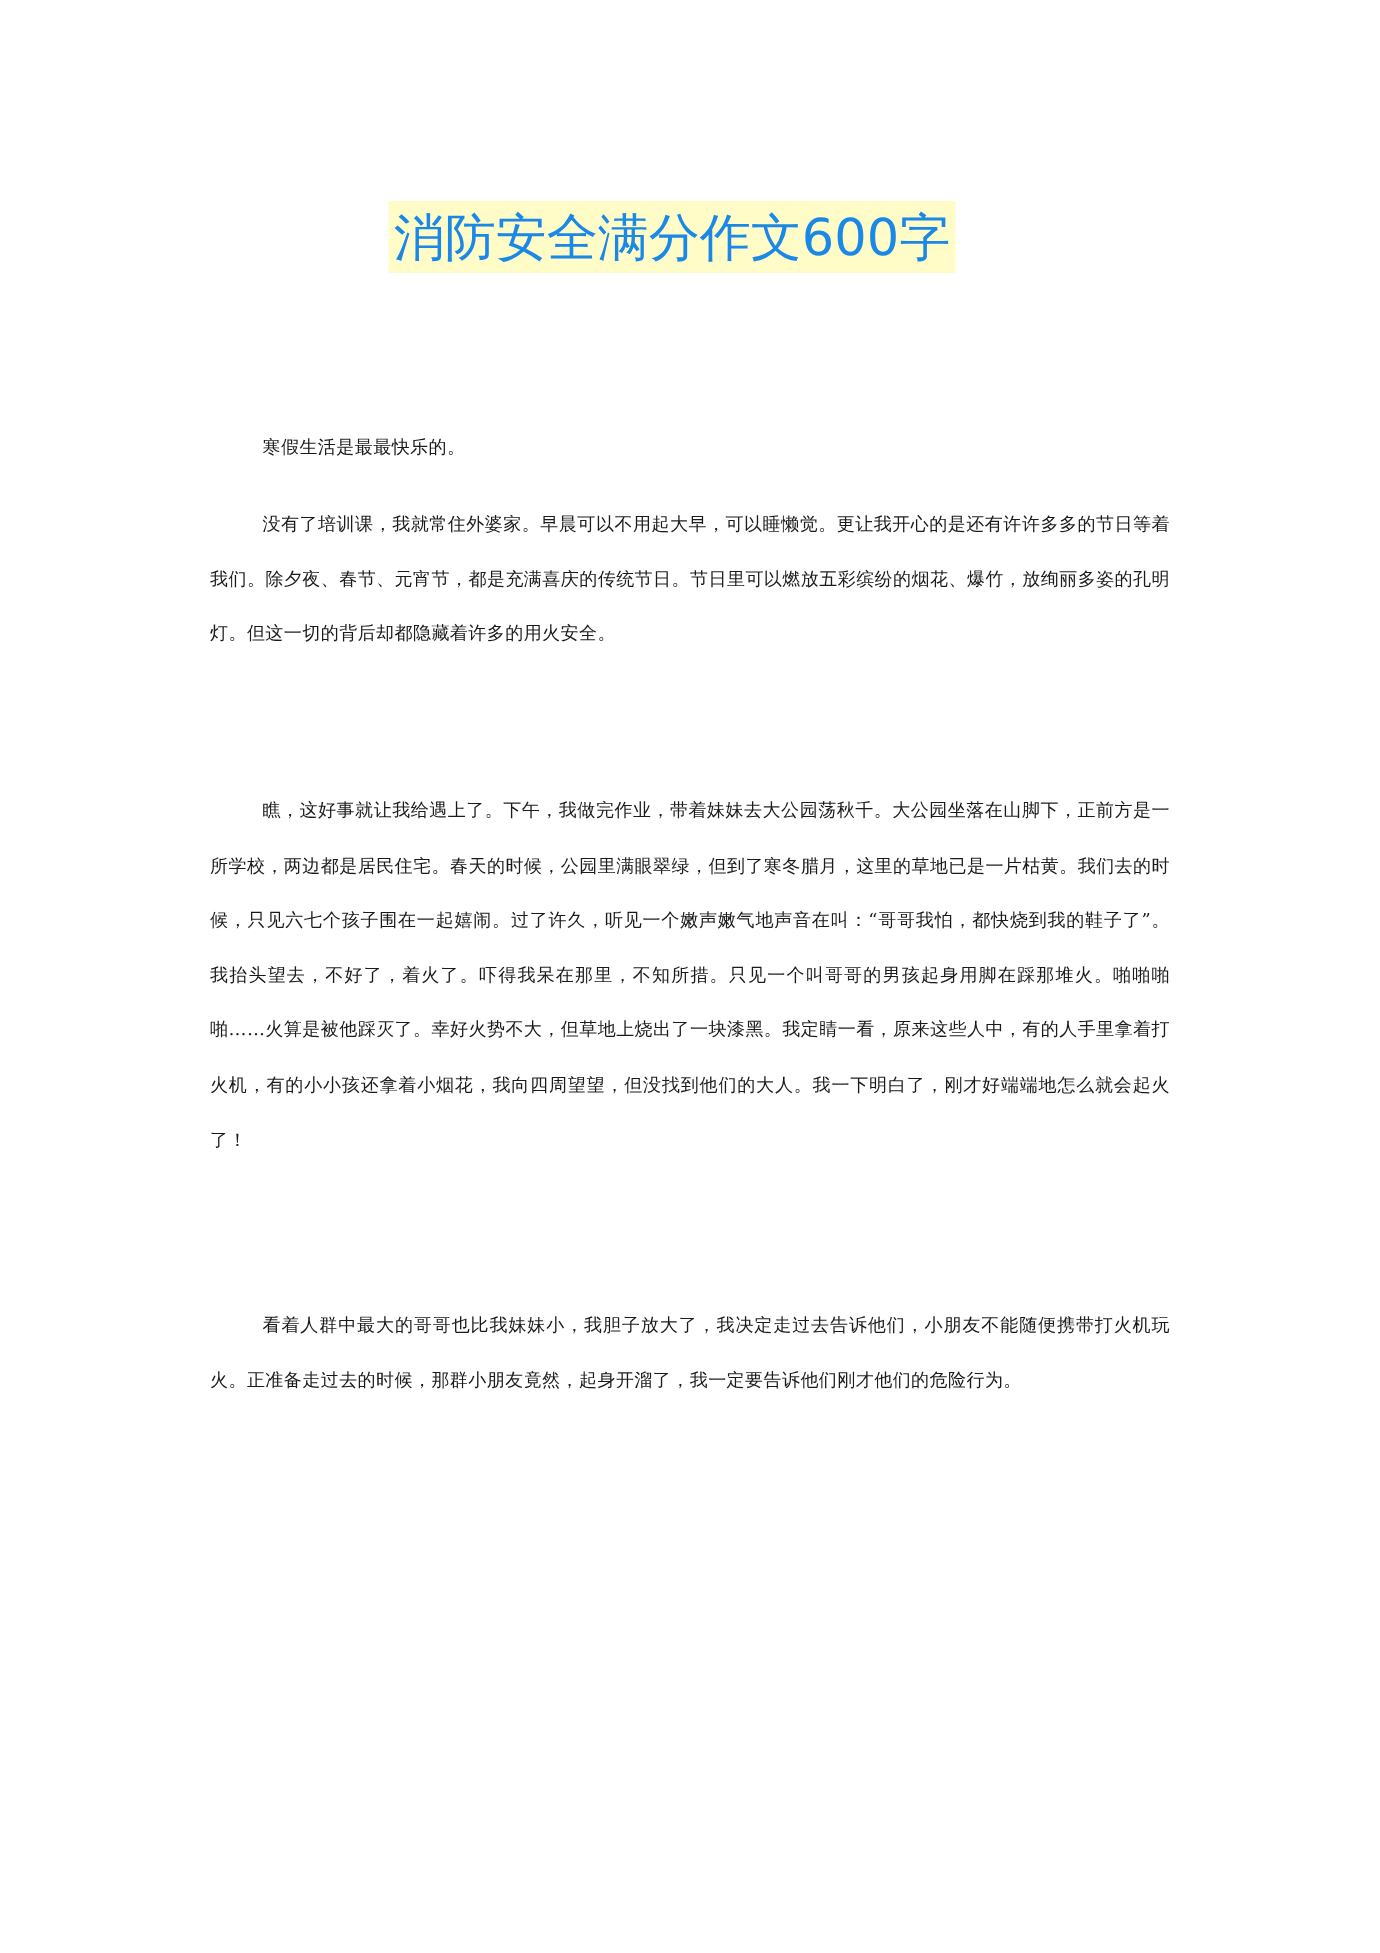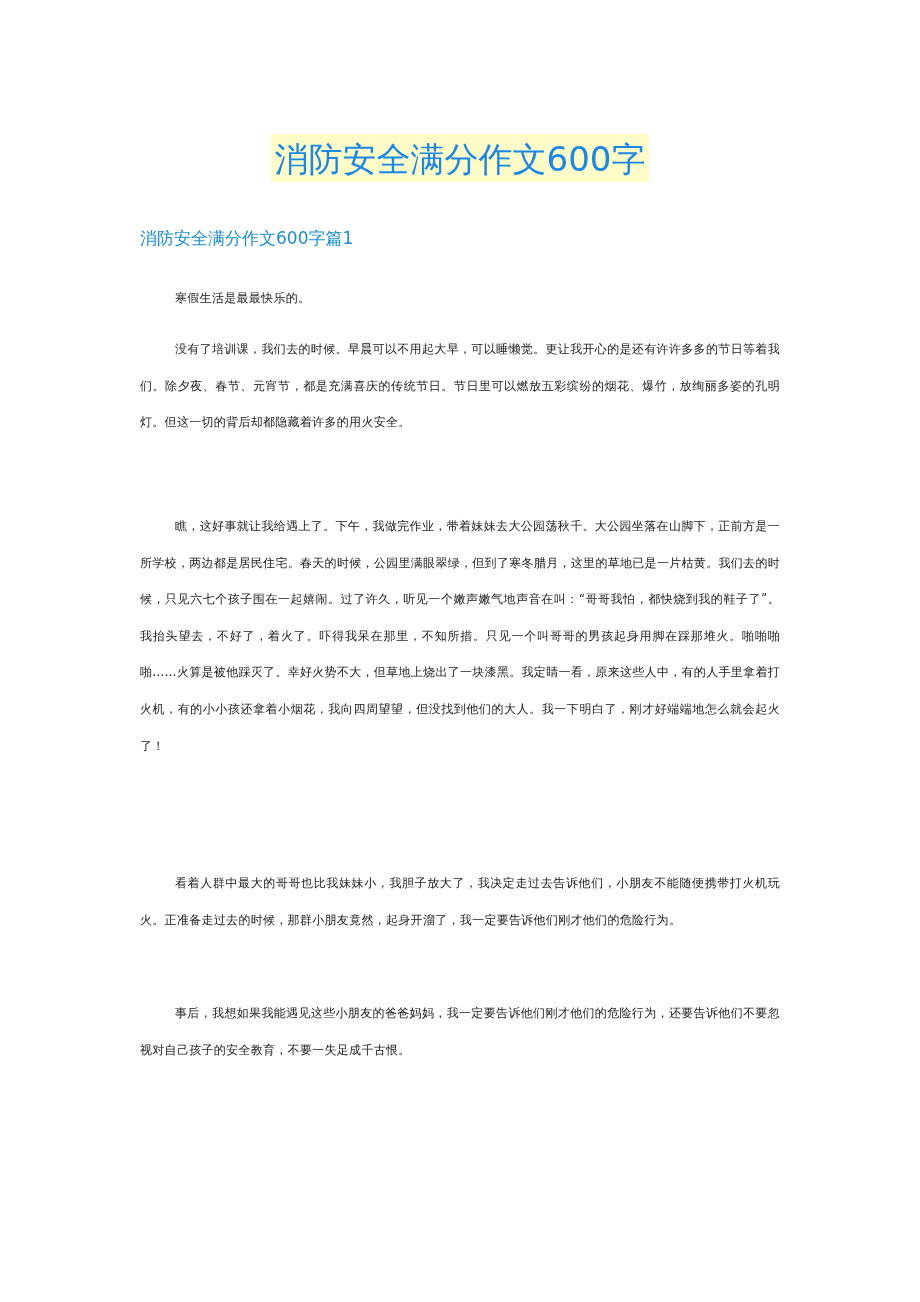--- a/index.html
+++ b/index.html
@@ -20,21 +20,20 @@
       left: 0; top: 0;
       width: 920px;
       height: 1302px;
     }
     .title-wrap {
       position: absolute;
       top: 134px;
       left: 0;
       width: 896px;
       text-align: center;
-      margin-left: 12px;
     }
     .title {
       display: inline-block;
       background: #fffcc8;
       color: #1a88e6;
       font-family: "DejaVu Sans", "Liberation Sans", sans-serif;
       font-size: 34px;
       line-height: 46px;
       padding: 2px 4px 0 4px;
       letter-spacing: 0px;
@@ -56,32 +55,30 @@
       width: 640px;
       font-size: 12px;
       line-height: 36.6px;
       text-indent: 35px;
       letter-spacing: 0.3px;
       text-align: justify;
       margin: 0;
     }
     .p1 { top: 280px; }
     .p2 { top: 331px; }
-    .p3 { top: 508px; }
+    .p3 { top: 522px; }
     .p4 { top: 865px; }
     .p5 { top: 995px; }
   </style>
 </head>
 <body>
 
 <div class="page">
   <div class="title-wrap">
     <span class="title">消防安全满分作文600字</span>
   </div>
 
-  <div class="subtitle">消防安全满分作文600字篇1</div>
 
   <p class="body-text p1">寒假生活是最最快乐的。</p>
-  <p class="body-text p2">没有了培训课，我们去的时候。早晨可以不用起大早，可以睡懒觉。更让我开心的是还有许许多多的节日等着我们。除夕夜、春节、元宵节，都是充满喜庆的传统节日。节日里可以燃放五彩缤纷的烟花、爆竹，放绚丽多姿的孔明灯。但这一切的背后却都隐藏着许多的用火安全。</p>
+  <p class="body-text p2">没有了培训课，我就常住外婆家。早晨可以不用起大早，可以睡懒觉。更让我开心的是还有许许多多的节日等着我们。除夕夜、春节、元宵节，都是充满喜庆的传统节日。节日里可以燃放五彩缤纷的烟花、爆竹，放绚丽多姿的孔明灯。但这一切的背后却都隐藏着许多的用火安全。</p>
   <p class="body-text p3">瞧，这好事就让我给遇上了。下午，我做完作业，带着妹妹去大公园荡秋千。大公园坐落在山脚下，正前方是一所学校，两边都是居民住宅。春天的时候，公园里满眼翠绿，但到了寒冬腊月，这里的草地已是一片枯黄。我们去的时候，只见六七个孩子围在一起嬉闹。过了许久，听见一个嫩声嫩气地声音在叫：“哥哥我怕，都快烧到我的鞋子了”。我抬头望去，不好了，着火了。吓得我呆在那里，不知所措。只见一个叫哥哥的男孩起身用脚在踩那堆火。啪啪啪啪……火算是被他踩灭了。幸好火势不大，但草地上烧出了一块漆黑。我定睛一看，原来这些人中，有的人手里拿着打火机，有的小小孩还拿着小烟花，我向四周望望，但没找到他们的大人。我一下明白了，刚才好端端地怎么就会起火了！</p>
   <p class="body-text p4">看着人群中最大的哥哥也比我妹妹小，我胆子放大了，我决定走过去告诉他们，小朋友不能随便携带打火机玩火。正准备走过去的时候，那群小朋友竟然，起身开溜了，我一定要告诉他们刚才他们的危险行为。</p>
-  <p class="body-text p5">事后，我想如果我能遇见这些小朋友的爸爸妈妈，我一定要告诉他们刚才他们的危险行为，还要告诉他们不要忽视对自己孩子的安全教育，不要一失足成千古恨。</p>
 </div>
 
 </body></html>

